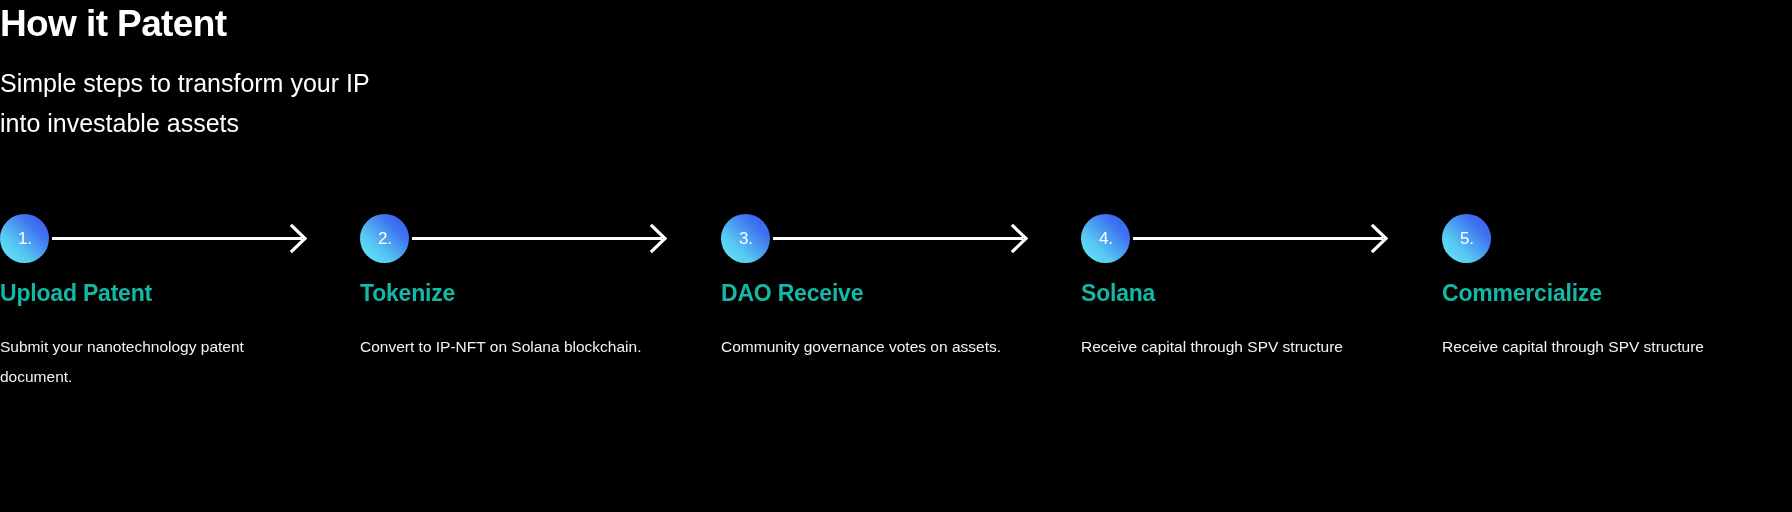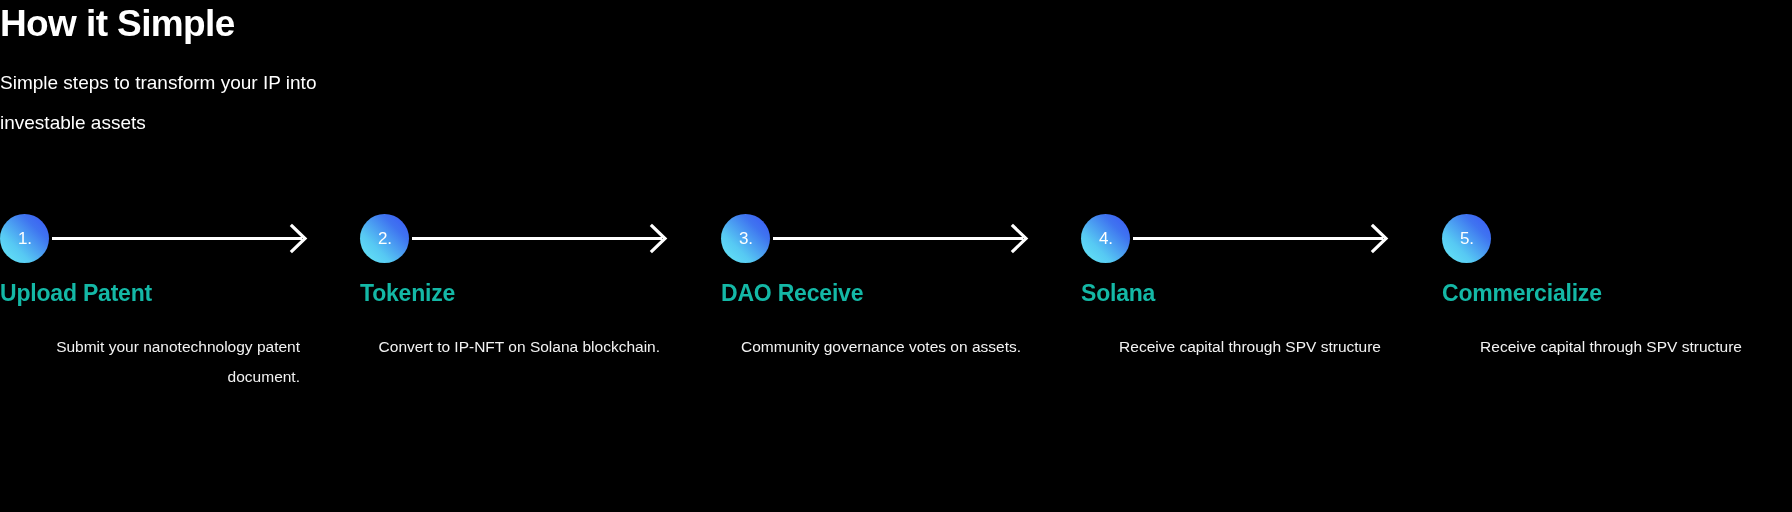--- a/index.html
+++ b/index.html
@@ -38,21 +38,21 @@
     line-height: 48px;
     font-weight: 700;
     letter-spacing: -0.6px;
     color: #ffffff;
     white-space: nowrap;
   }
   .page-subtitle {
     margin: 0;
     padding: 0;
     margin-top: 15px;
-    font-size: 19px;
+    font-size: 25px;
     line-height: 40px;
     font-weight: 400;
     color: #ffffff;
     width: 400px;
   }
 
   
   .steps {
     position: absolute;
     left: 0px;
@@ -128,30 +128,29 @@
   .step-desc {
     position: absolute;
     left: 0px;
     top: 122px;
     margin: 0;
     width: 300px;
     font-size: 15.5px;
     line-height: 30px;
     font-weight: 400;
     color: #f2f2f2;
-    text-align: right;
   }
 </style>
 </head>
 <body>
 
 <div class="section">
 
   <div class="header">
-    <h1 class="page-title">How it Simple</h1>
+    <h1 class="page-title">How it Patent</h1>
     <p class="page-subtitle">Simple steps to transform your IP into investable assets</p>
   </div>
 
   <div class="steps">
 
     <div class="step step-0">
       <div class="step-marker-row">
         <div class="step-circle">
           <span class="step-number">1.</span>
         </div>

